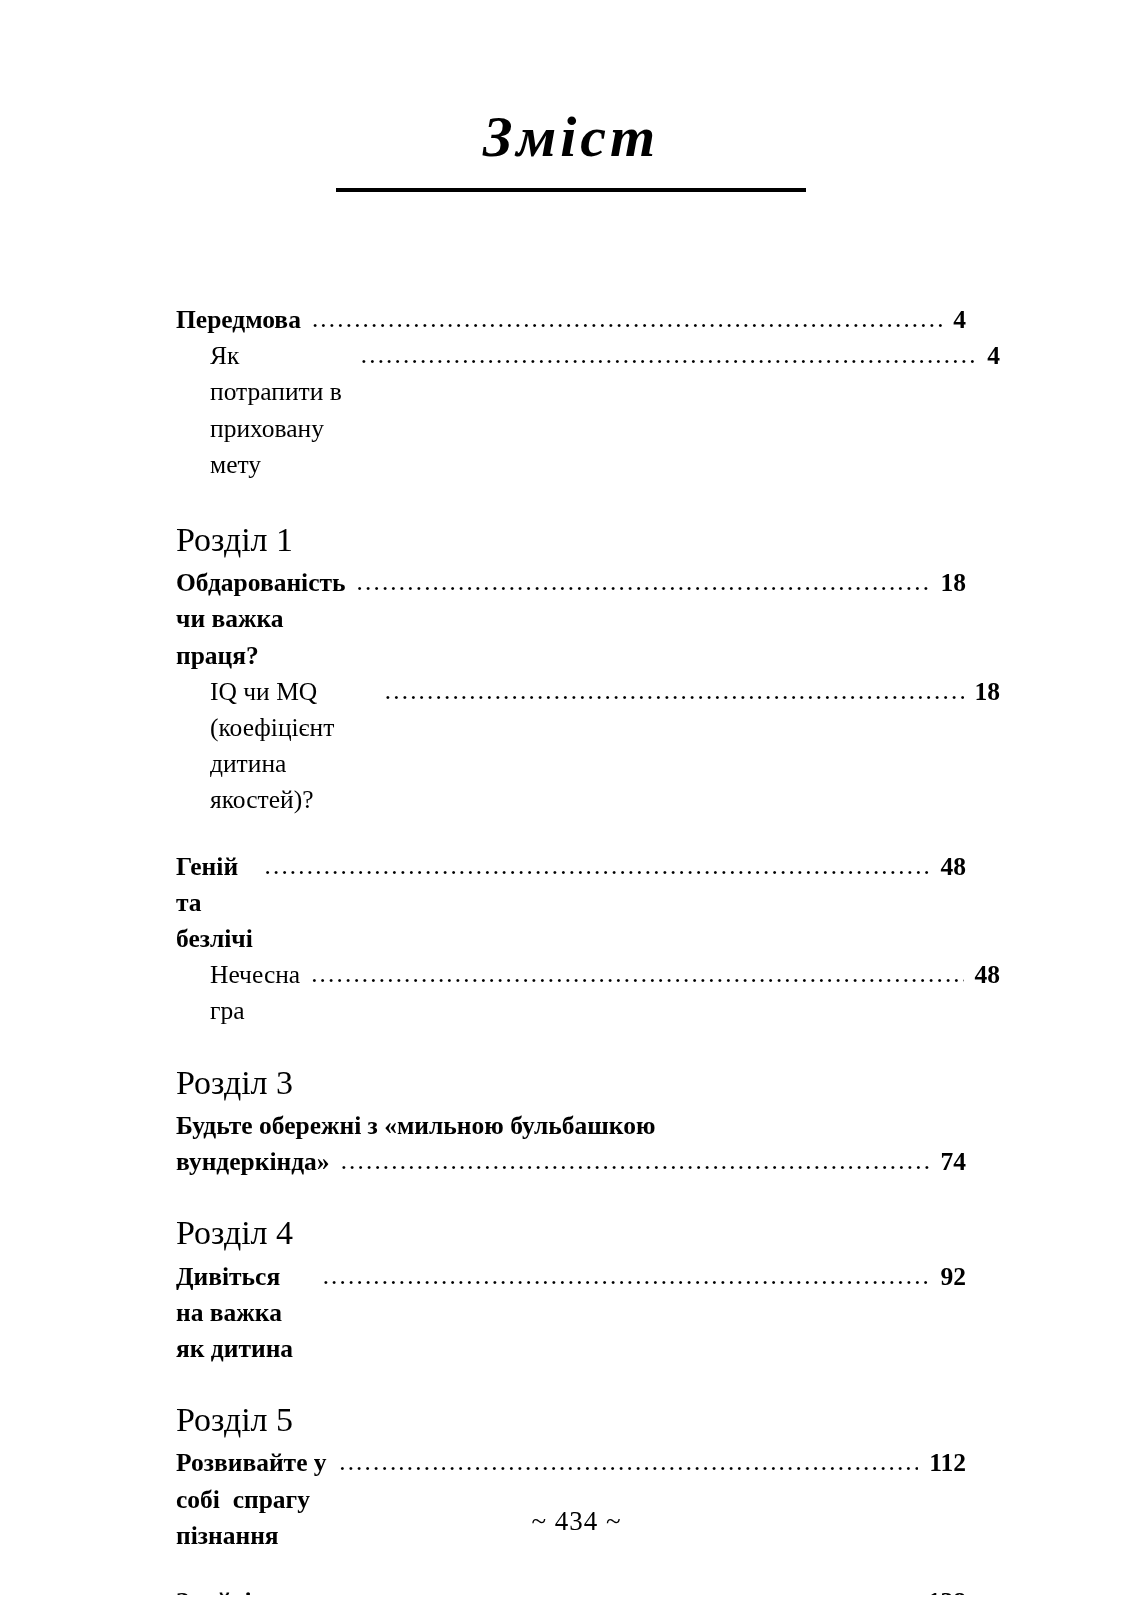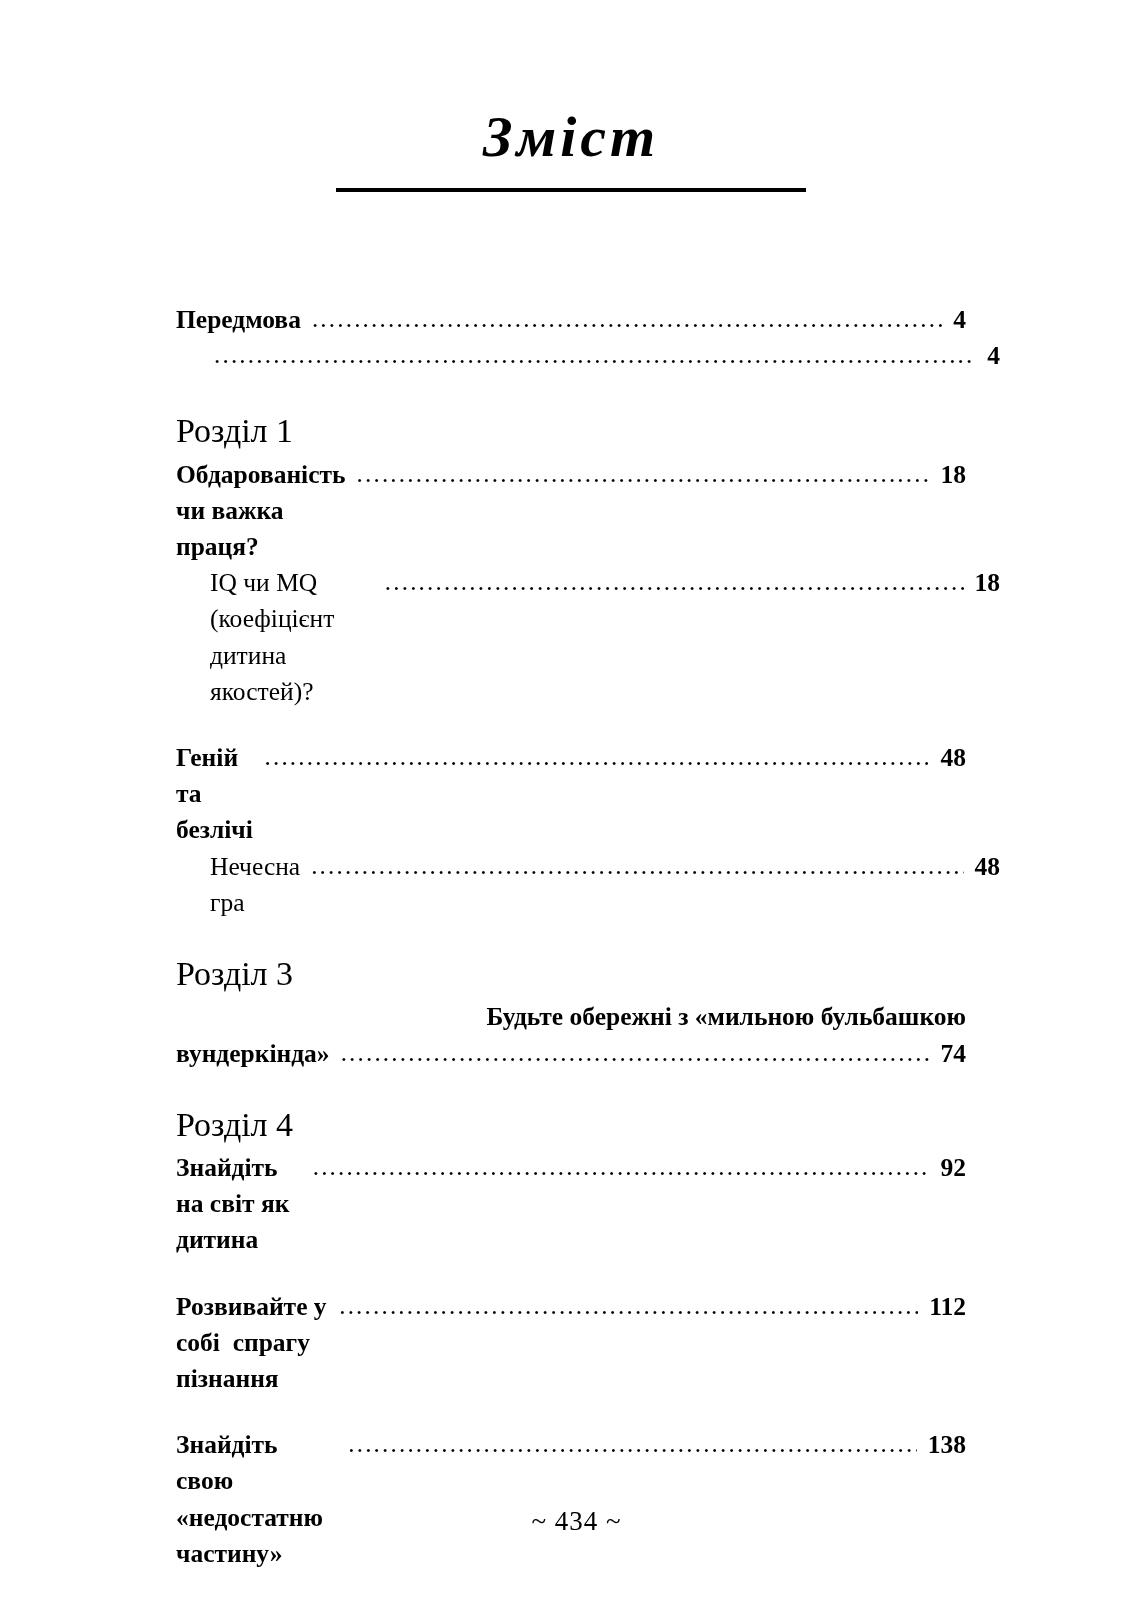--- a/index.html
+++ b/index.html
@@ -92,21 +92,20 @@
   .entry.sub {
     padding-left: 34px;
   }
   .entry.sub .pg {
     font-weight: bold;
   }
 
   
   .entry-wrap {
     line-height: 1.42;
-    text-align: right;
   }
   .entry-wrap .line1 {
     font-weight: bold;
   }
 
   
   .folio {
     position: absolute;
     left: 11px;
     right: 0;
@@ -127,20 +126,21 @@
   </div>
 
   <div class="toc" id="toc-root">
       <div class="group first">
         <div class="entry bold">
           <span class="txt">Передмова</span>
           <span class="dots">....................................................................................................................................................................................</span>
           <span class="pg">4</span>
         </div>
         <div class="entry sub">
+          <span class="txt">Як потрапити в приховану мету</span>
           <span class="dots">....................................................................................................................................................................................</span>
           <span class="pg">4</span>
         </div>
       </div>
       <div class="group">
         <div class="chapter-label">Розділ 1</div>
         <div class="entry bold">
           <span class="txt">Обдарованість чи важка праця?</span>
           <span class="dots">....................................................................................................................................................................................</span>
           <span class="pg">18</span>
@@ -170,26 +170,27 @@
           <div class="entry bold">
             <span class="txt">вундеркінда»</span>
             <span class="dots">....................................................................................................................................................................................</span>
             <span class="pg">74</span>
           </div>
         </div>
       </div>
       <div class="group">
         <div class="chapter-label">Розділ 4</div>
         <div class="entry bold">
-          <span class="txt">Знайдіть на світ як дитина</span>
+          <span class="txt">Дивіться на важка як дитина</span>
           <span class="dots">....................................................................................................................................................................................</span>
           <span class="pg">92</span>
         </div>
       </div>
       <div class="group">
+        <div class="chapter-label">Розділ 5</div>
         <div class="entry bold">
           <span class="txt">Розвивайте у собі  спрагу пізнання</span>
           <span class="dots">....................................................................................................................................................................................</span>
           <span class="pg">112</span>
         </div>
       </div>
       <div class="group">
         <div class="entry bold">
           <span class="txt">Знайдіть свою «недостатню частину»</span>
           <span class="dots">....................................................................................................................................................................................</span>

